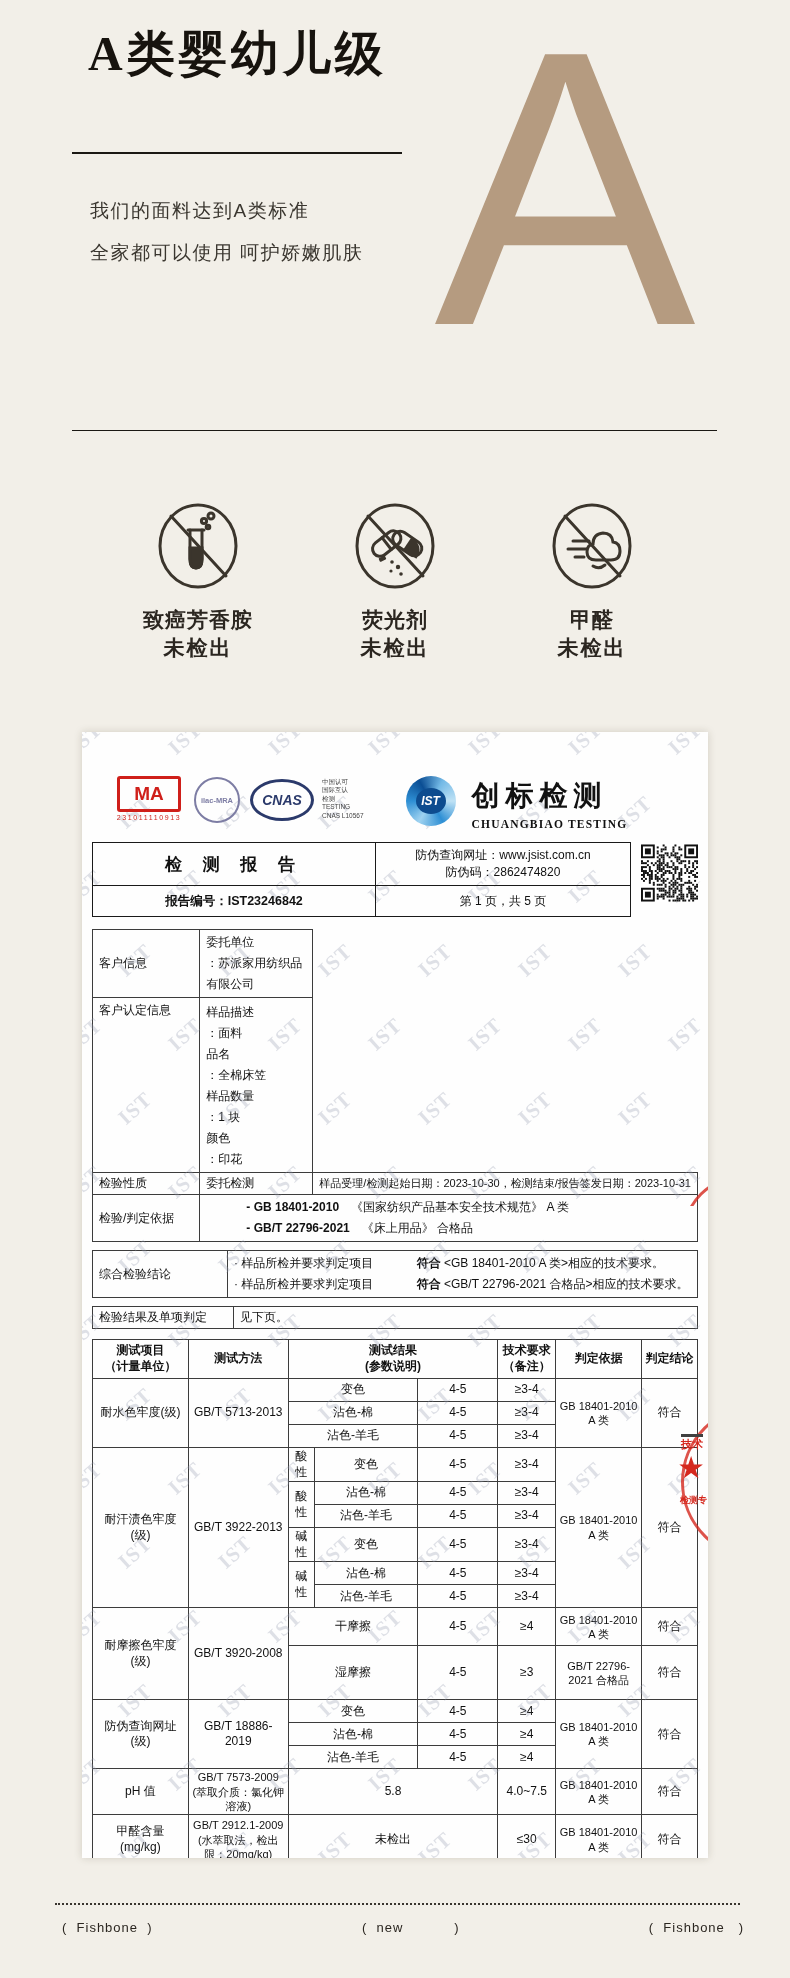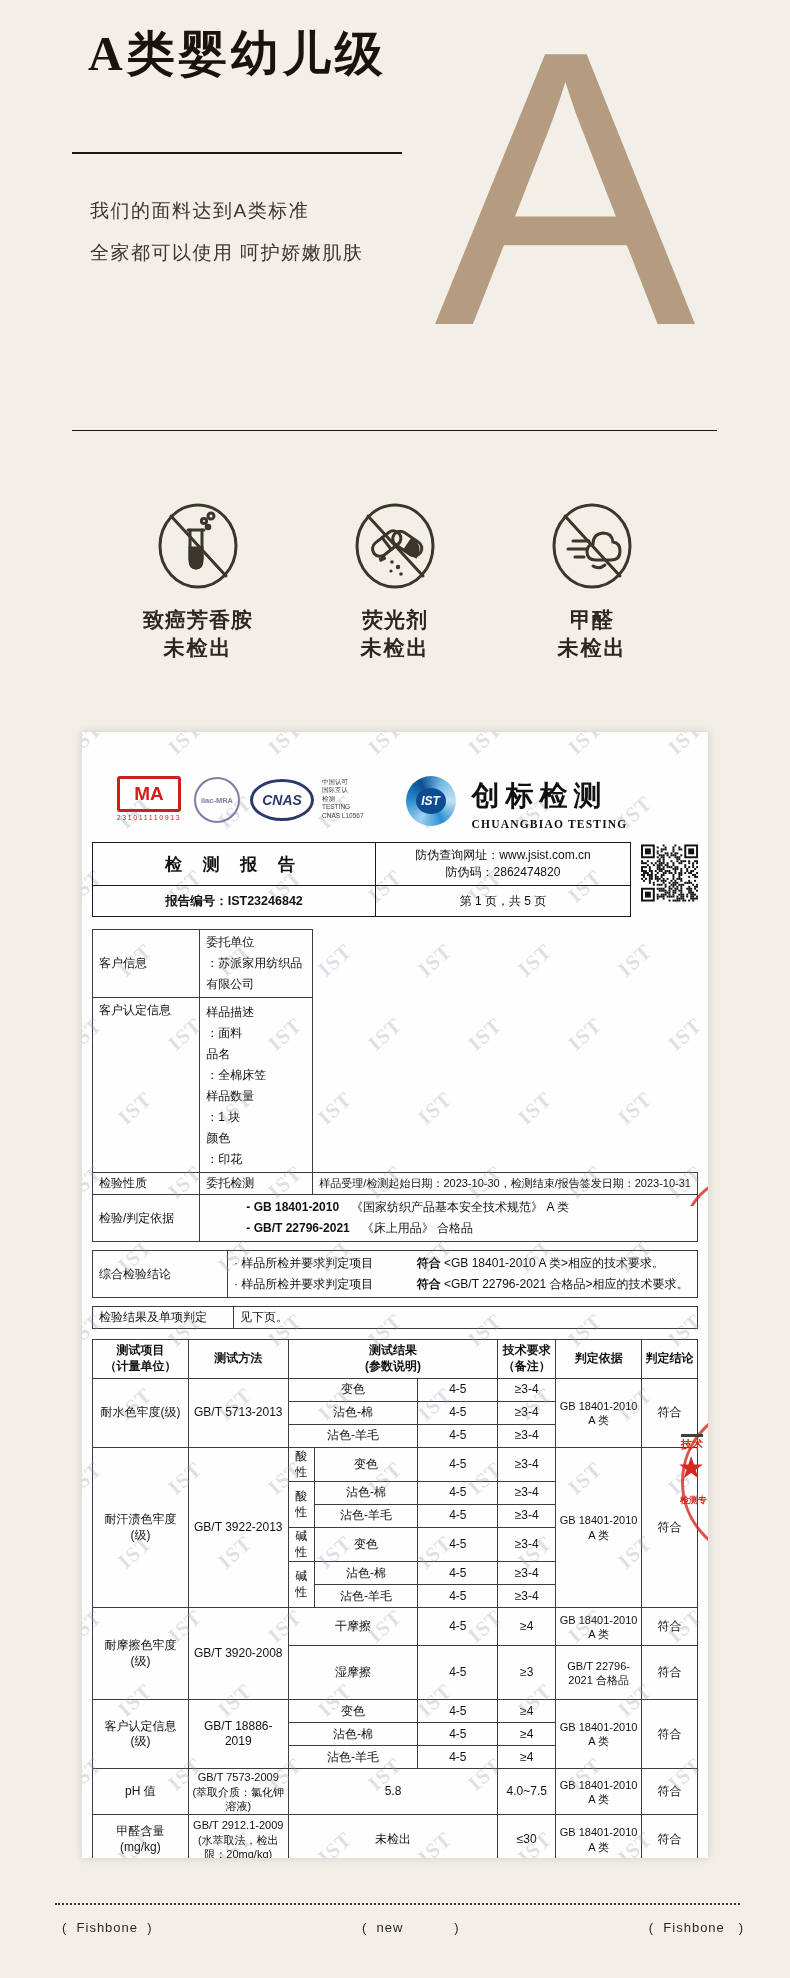--- a/index.html
+++ b/index.html
@@ -773,21 +773,21 @@
     </tr>
     <tr style="height:54px">
       <td colspan="2">湿摩擦</td>
       <td>4-5</td>
       <td>≥3</td>
       <td class="basis">GB/T 22796-2021 合格品</td>
       <td>符合</td>
     </tr>
 
     <tr class="r23">
-      <td rowspan="3">客户认定信息 (级)</td>
+      <td rowspan="3">防伪查询网址 (级)</td>
       <td rowspan="3">GB/T 18886-2019</td>
       <td colspan="2">变色</td>
       <td>4-5</td>
       <td>≥4</td>
       <td rowspan="3" class="basis">GB 18401-2010 A 类</td>
       <td rowspan="3">符合</td>
     </tr>
     <tr class="r23">
           <td colspan="2">沾色-棉</td>
           <td>4-5</td>

